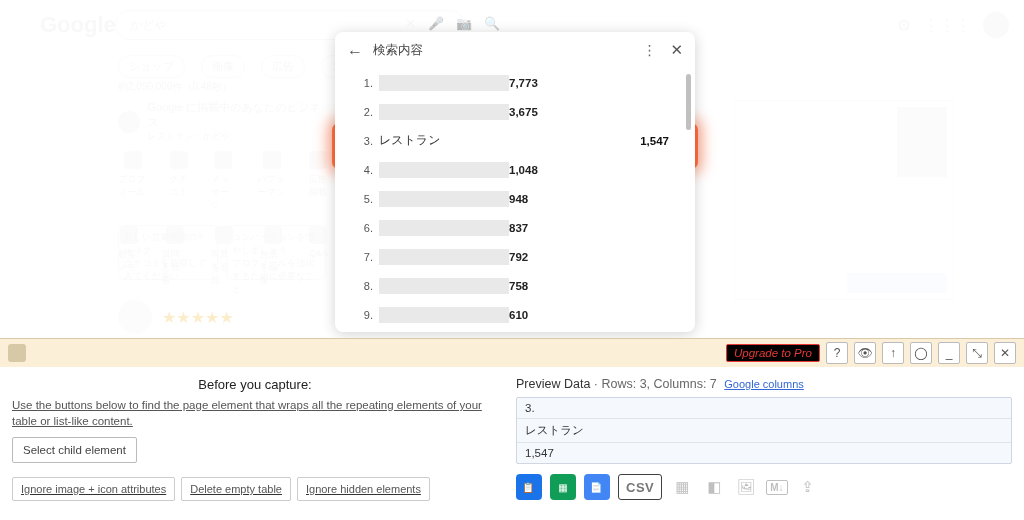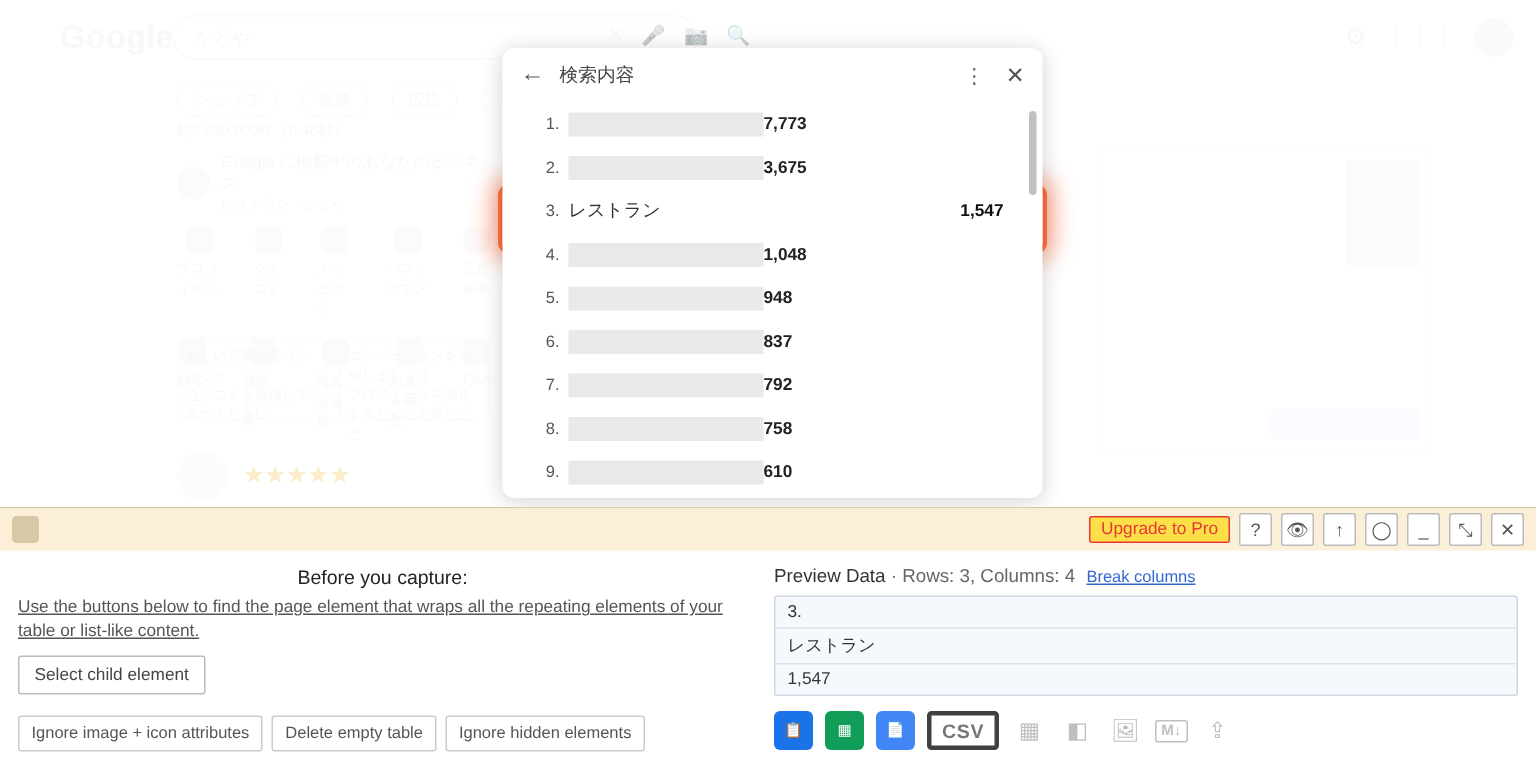--- a/index.html
+++ b/index.html
@@ -57,45 +57,45 @@
     z-index:9; pointer-events:none;
   }
   .prow.hl .lbl { color:#333; font-size:12px;}
   .prow.hl .val { color:#111;}
 
   
   .ext { position:absolute; left:0; right:0; top:338px; height:182px; background:#fff; border-top:1px solid #d9c9a8; z-index:20;}
   .ext-bar { height:28px; background:#fbefd8; display:flex; align-items:center; padding:0 8px; gap:6px;}
   .ext-bar-left { width:18px; height:18px; background:#d8c9a6; border-radius:3px;}
   .ext-bar-spacer { flex:1;}
-  .ext-pro { border:1px solid #e53935; color:#e53935; font-size:11.5px; padding:2px 7px; border-radius:2px; background:#fde047;}
+  .ext-pro { border:1px solid #e53935; color:#e53935; font-size:11.5px; padding:2px 7px; border-radius:2px; background:#000000;font-style:italic;}
   .ext-ibtn { width:22px; height:22px; border:1px solid #bbb; display:flex; align-items:center; justify-content:center; font-size:12px; color:#555; background:#fff; border-radius:2px;}
   .ext-body { display:flex; height:154px;}
   .ext-left { width:510px; padding:10px 12px 6px 12px; font-size:12px; color:#333;}
   .ext-left h4 { font-size:13px; font-weight:normal; color:#222; margin-bottom:6px;text-align:center;}
   .ext-left p { font-size:11.5px; color:#555; line-height:1.35; margin-bottom:8px;text-decoration:underline;}
   .ext-btnrow { display:flex; gap:8px; margin-bottom:14px;}
   .ext-btn { border:1px solid #bbb; background:#fff; font-size:11.5px; padding:6px 10px; border-radius:2px; color:#444;}
   .ext-btn.sel { outline:2px solid #e53935; outline-offset:1px;}
   .ext-opt-title { font-size:12px; color:#333; margin-bottom:6px; display:flex; align-items:center; gap:4px;}
-  .ext-optrow { display:flex; gap:6px;}
+  .ext-optrow { display:flex; gap:6px;text-decoration:underline;}
   .ext-obtn { border:1px solid #ccc; background:#fff; font-size:11px; padding:5px 8px; color:#555; border-radius:2px;}
   .ext-right { flex:1; padding:10px 12px 6px 6px;}
   .preview-title { font-size:12.5px; color:#333; margin-bottom:6px;}
   .preview-title .muted { color:#666;}
   .preview-title a { color:#3367d6; font-size:11px; text-decoration:underline; margin-left:4px;}
   .ptable { border:1px solid #d0d7e2; border-radius:2px; background:#f5f8fc; margin-bottom:10px;}
   .pcell { border-bottom:1px solid #dde4ee; padding:4px 8px; font-size:11.5px; color:#333;}
   .pcell:last-child { border-bottom:none;}
   .exp-row { display:flex; gap:8px; align-items:center;}
   .exp-ico { width:26px; height:26px; border-radius:4px; display:flex; align-items:center; justify-content:center; font-size:10px;}
   .exp-ico.clip { background:#1a73e8; color:#fff;}
   .exp-ico.sheet { background:#0f9d58; color:#fff;}
   .exp-ico.doc { background:#4285f4; color:#fff;}
-  .exp-csv { border:3px solid #404040; height:26px; padding:0 7px; display:flex; align-items:center; font-size:13px; font-weight:bold; color:#777; border-radius:3px; letter-spacing:0.5px;}
+  .exp-csv { border:1px solid #404040; height:26px; padding:0 7px; display:flex; align-items:center; font-size:13px; font-weight:bold; color:#777; border-radius:3px; letter-spacing:0.5px;}
   .exp-gray { width:24px; height:24px; color:#bfbfbf; display:flex; align-items:center; justify-content:center; font-size:15px;}
   .exp-md { border:1px solid #bfbfbf; color:#bfbfbf; font-size:10px; font-weight:bold; padding:1px 3px; border-radius:2px;}
 </style>
 </head>
 <body>
 
 <div class="bg">
   <div class="g-logo">Google</div>
   <div class="g-search">
       <span>かどや</span>
@@ -274,22 +274,22 @@
       </div>
       <div class="ext-optrow">
         <button class="ext-obtn">Ignore image + icon attributes</button>
         <button class="ext-obtn">Delete empty table</button>
         <button class="ext-obtn">Ignore hidden elements</button>
       </div>
     </div>
     <div class="ext-right">
       <div class="preview-title">
         <span>Preview Data</span>
-        <span class="muted">· Rows: 3, Columns: 4</span>
-        <a>Break columns</a>
+        <span class="muted">· Rows: 3, Columns: 7</span>
+        <a>Google columns</a>
       </div>
       <div class="ptable">
         <div class="pcell">3.</div>
         <div class="pcell">レストラン</div>
         <div class="pcell">1,547</div>
       </div>
       <div class="exp-row">
         <div class="exp-ico clip">📋</div>
         <div class="exp-ico sheet">▦</div>
         <div class="exp-ico doc">📄</div>

